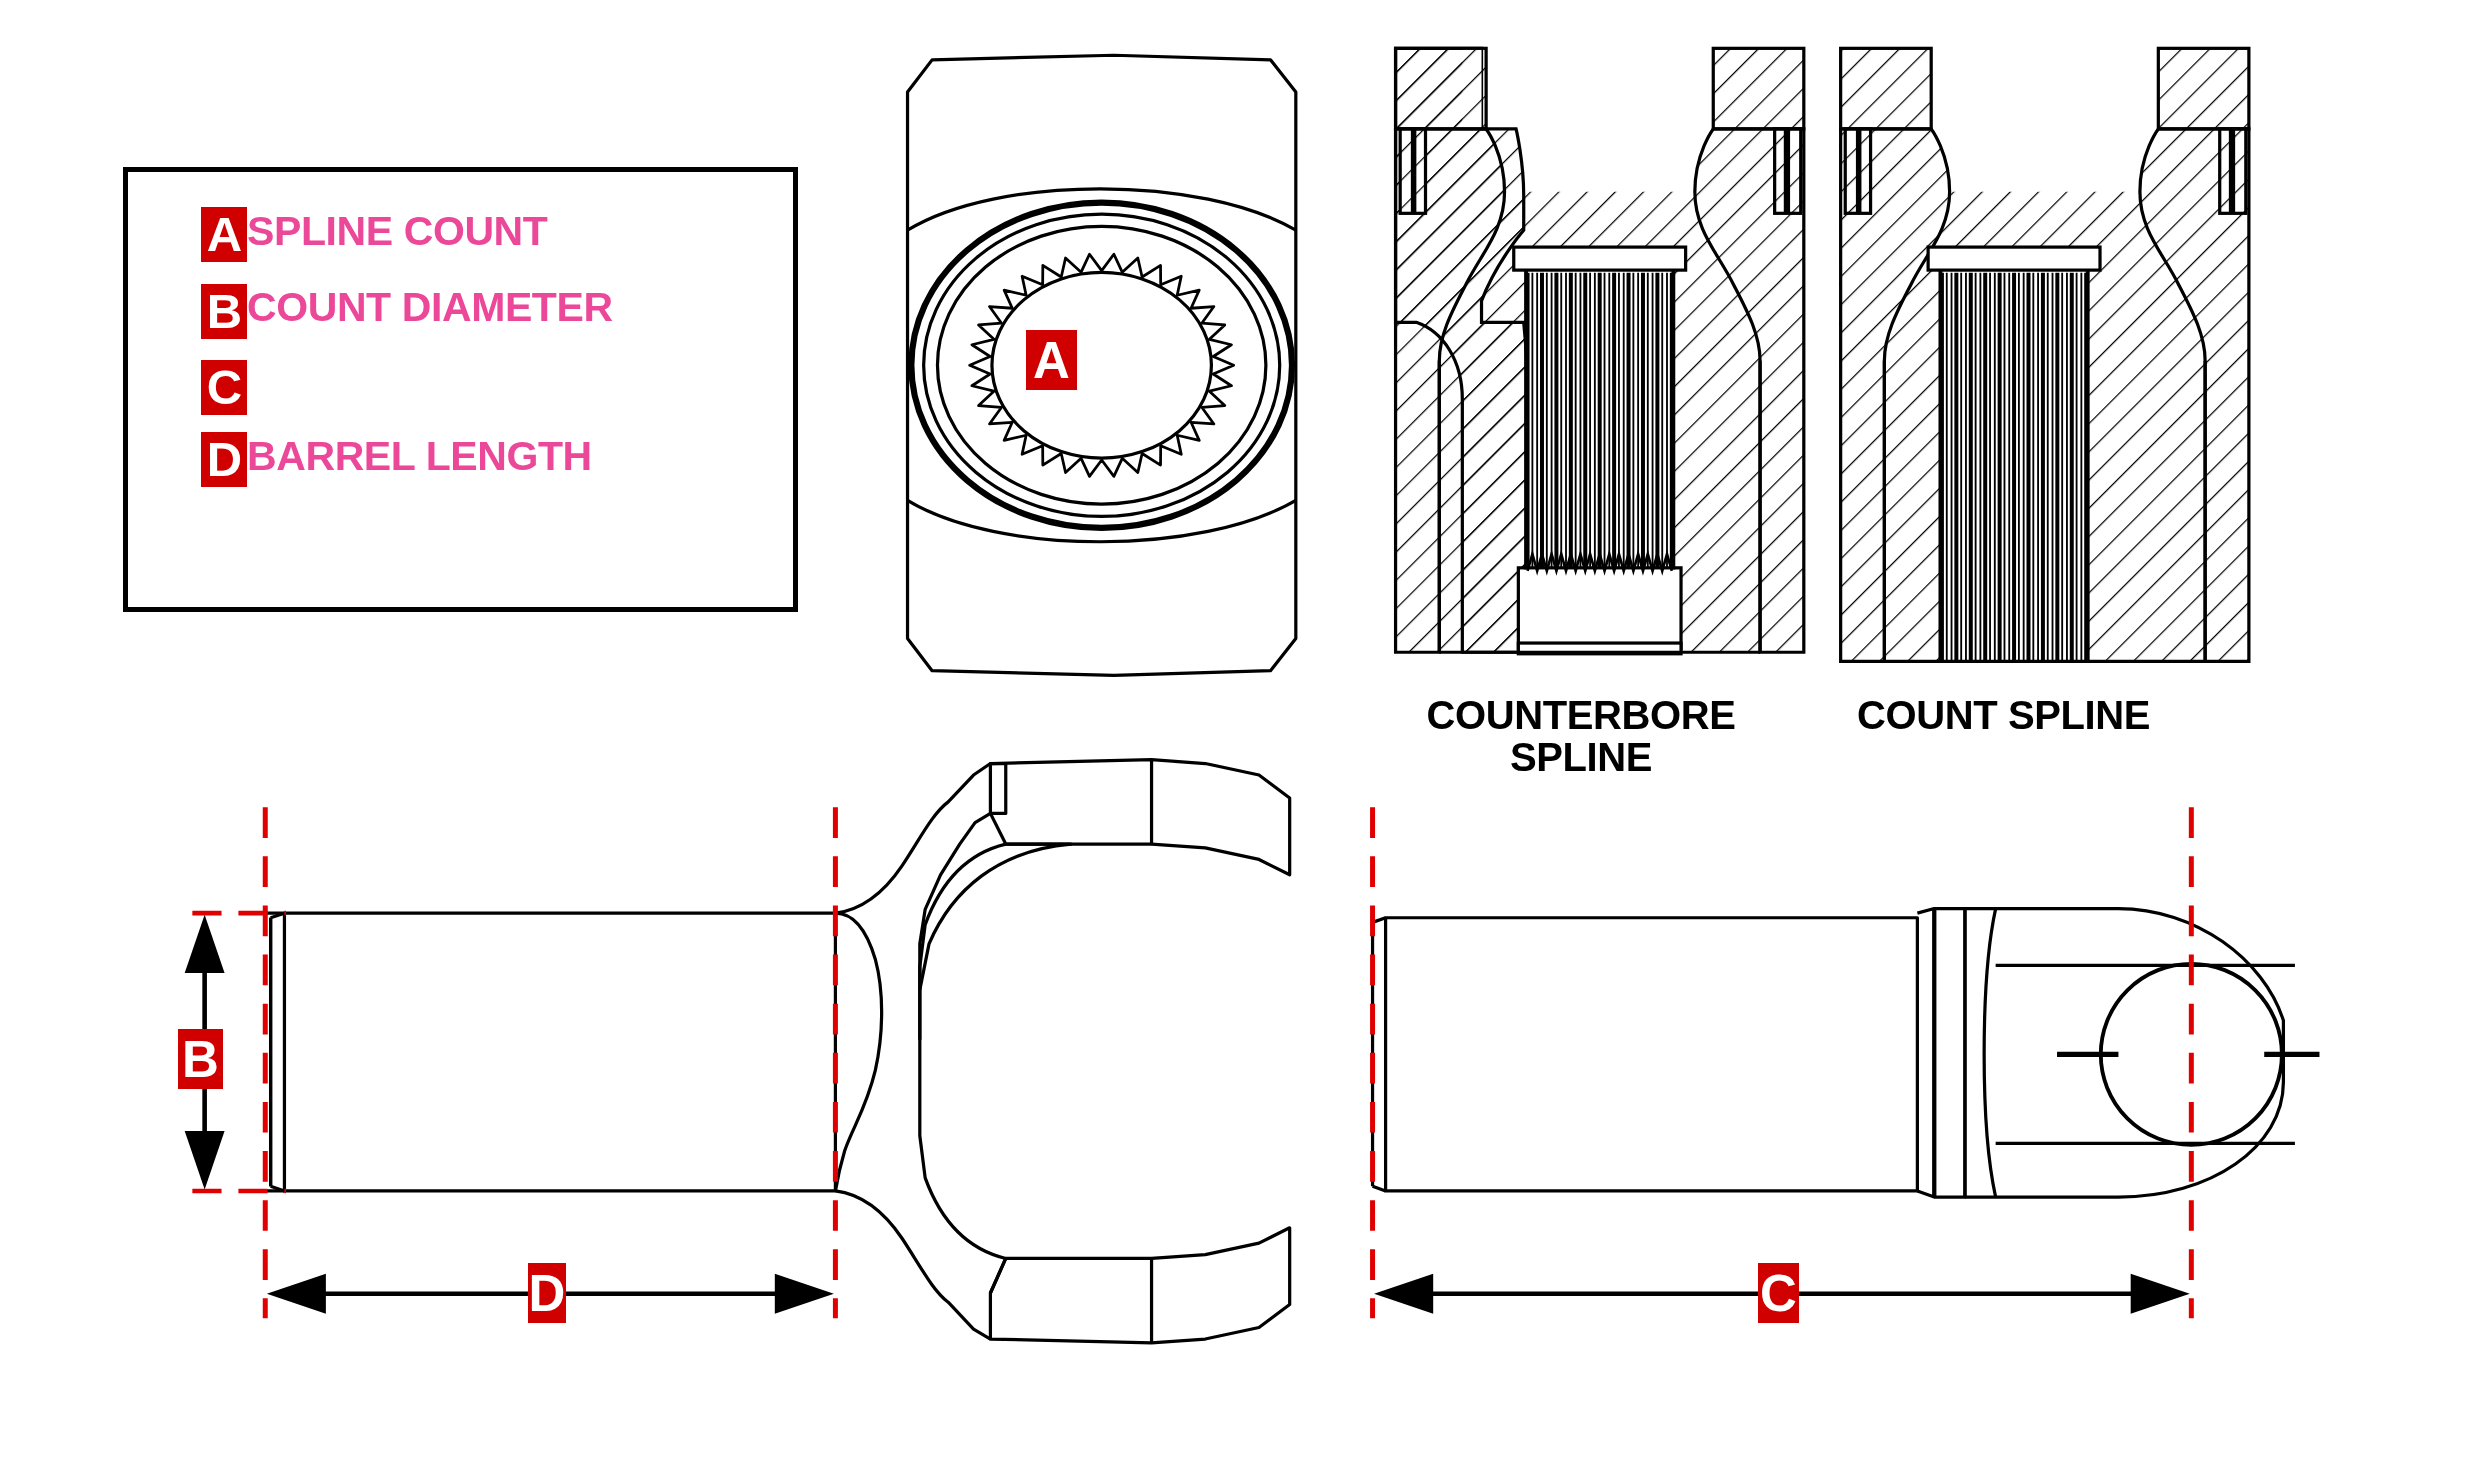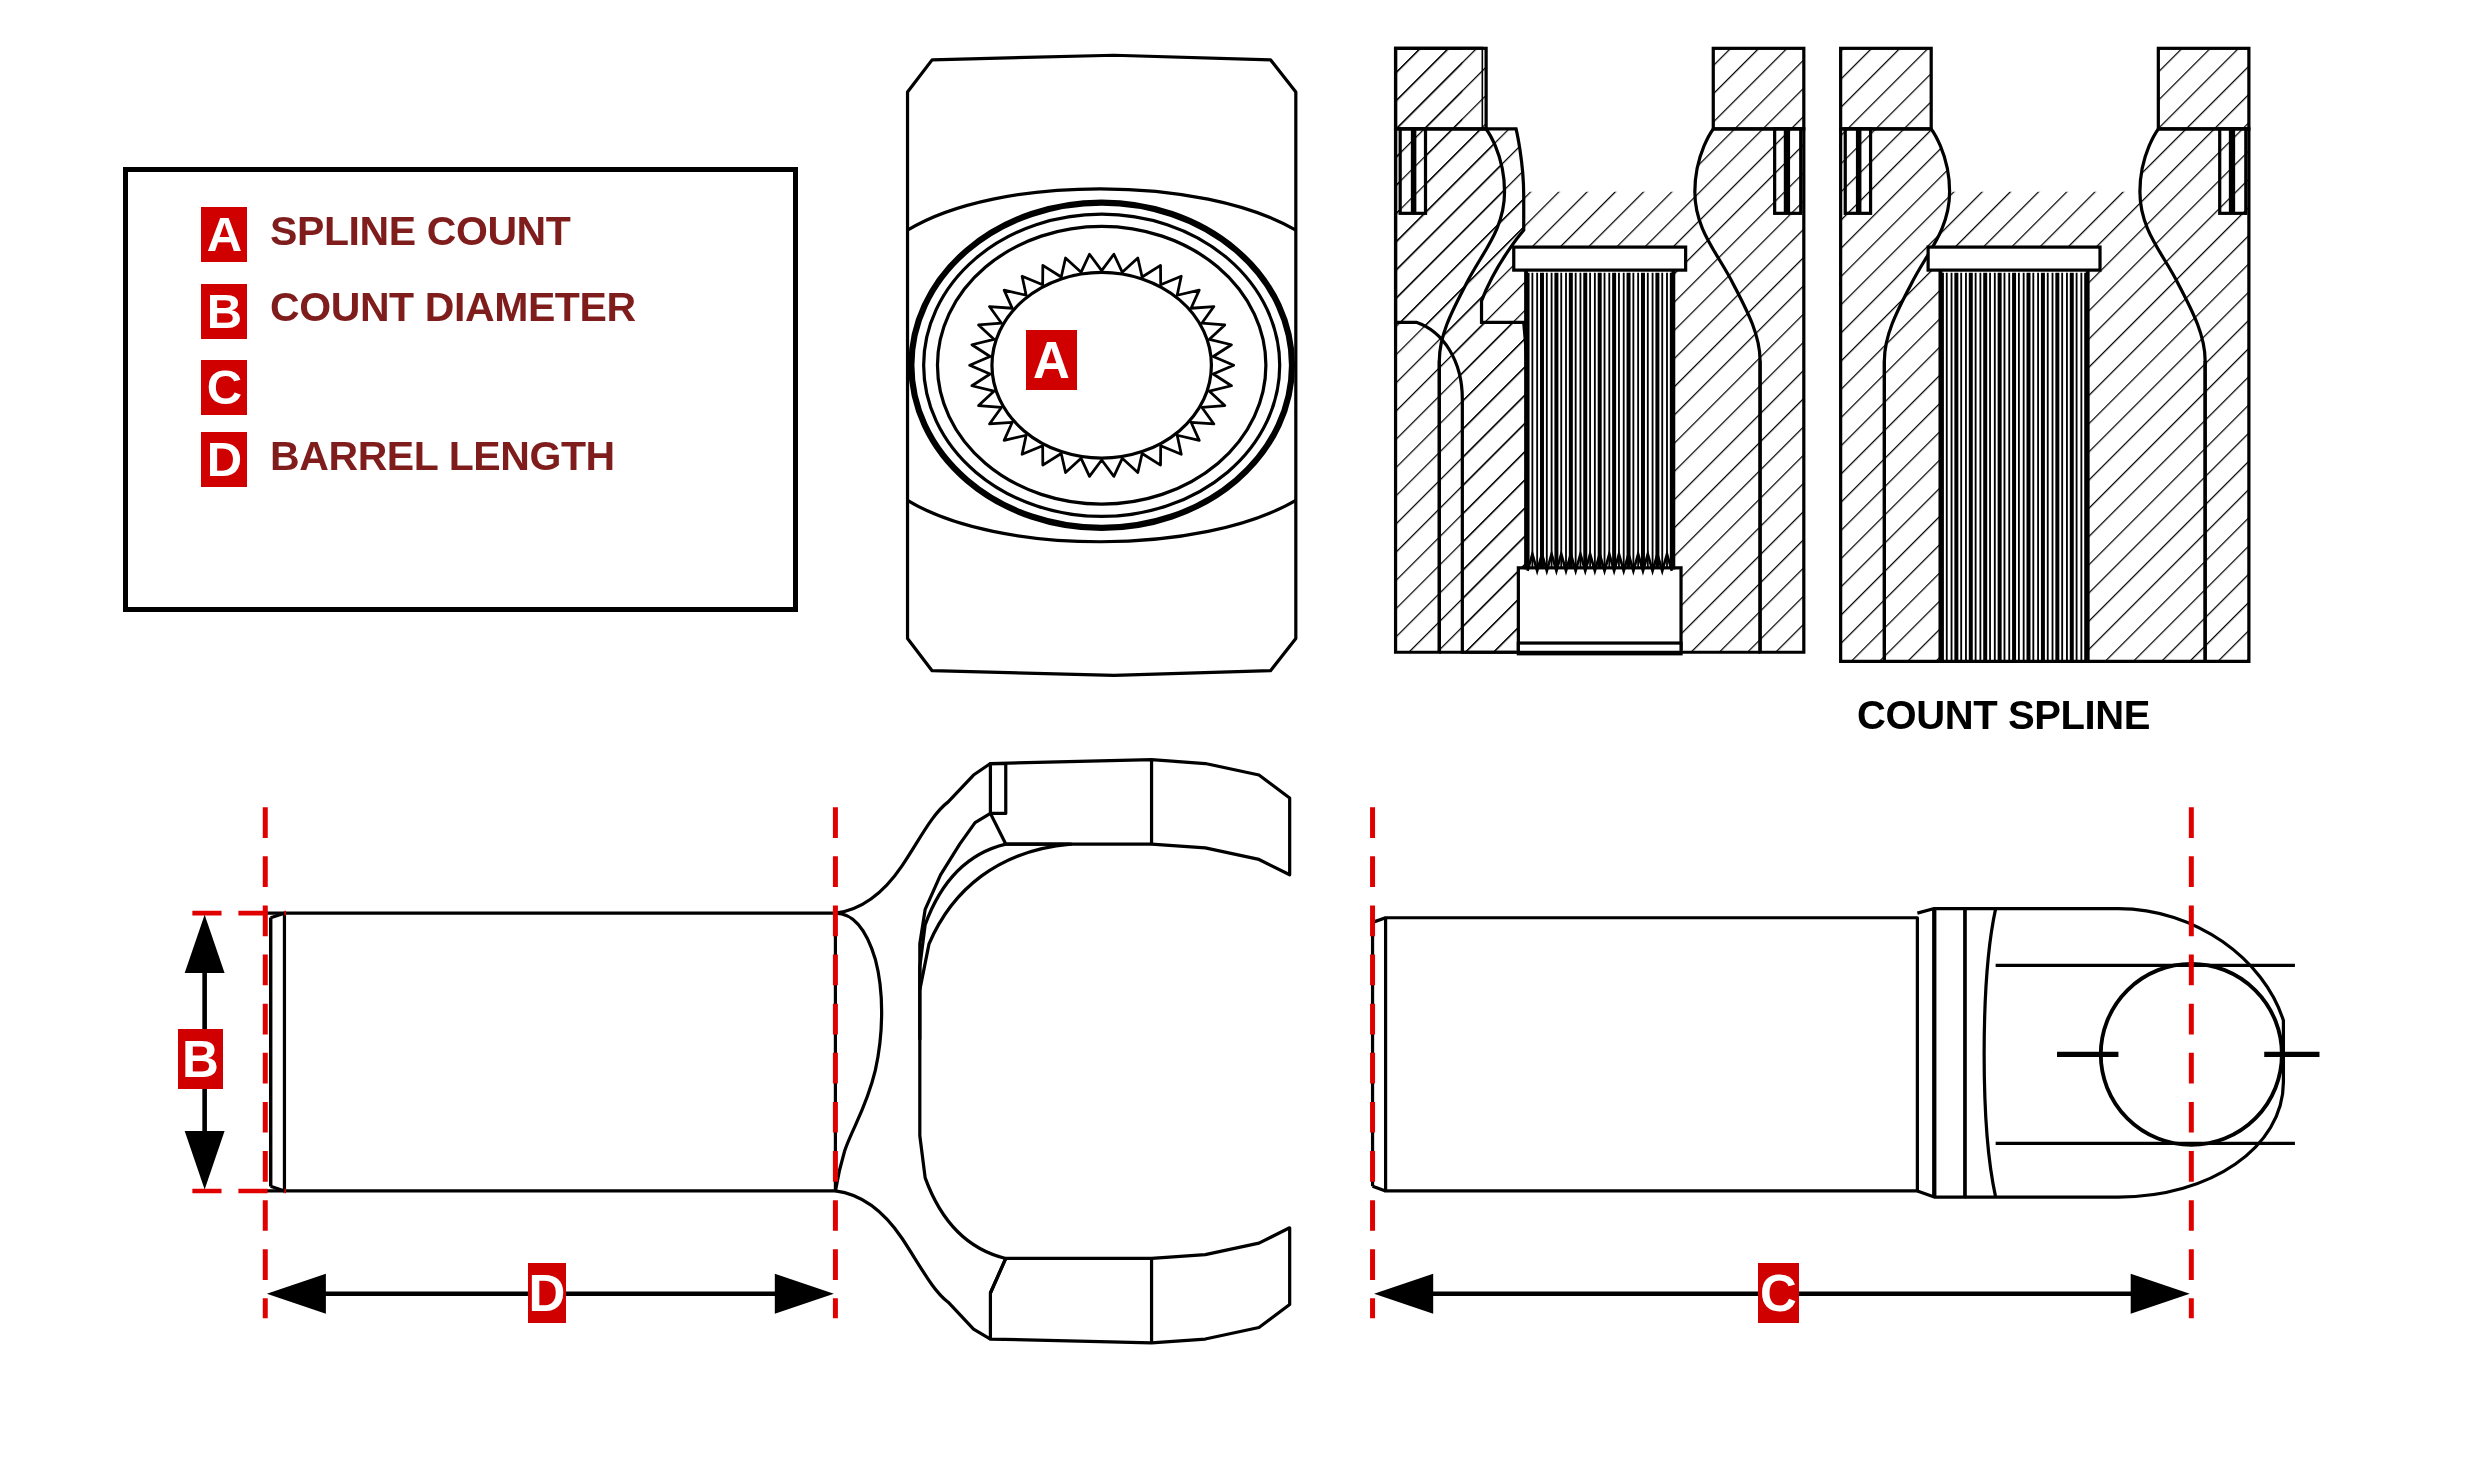--- a/index.html
+++ b/index.html
@@ -26,21 +26,21 @@
   .legend-row.tight{margin-bottom:17px;}
   .badge{
     background:#d00000;color:#fff;font-weight:bold;
     display:inline-flex;align-items:center;justify-content:center;
     font-family:"Liberation Sans", sans-serif;
     letter-spacing:-0.8px;
     flex:0 0 auto;
   }
   .legend-badge{width:46px;height:55px;font-size:49px;line-height:1;}
   .legend-text{
-    margin-left:23px;color:#7f1d1d;font-weight:bold;font-size:41px;
+    color:#ec4899;font-weight:bold;font-size:41px;
     line-height:0.96;letter-spacing:-0.4px;white-space:pre-line;
     padding-top:4.6px;
   }
 
   
   .caption{
     position:absolute;color:#000;font-weight:bold;font-size:40px;
     line-height:1.04;text-align:center;letter-spacing:-0.4px;white-space:pre-line;
   }
   #cap-counterbore{left:1389px;top:695px;width:384px;}
@@ -395,16 +395,18 @@
       <polygon points="1790,1686 1867,1660 1867,1712" fill="#000"></polygon>
       <polygon points="2853,1686 2776,1660 2776,1712" fill="#000"></polygon>
     </g>
   </svg>
 
   <div class="dim-badge" id="badge-A">A</div>
   <div class="dim-badge" id="badge-B">B</div>
   <div class="dim-badge" id="badge-C">C</div>
   <div class="dim-badge" id="badge-D">D</div>
 
+  <div class="caption" id="cap-counterbore">COUNTERBORE
+SPLINE</div>
   <div class="caption" id="cap-fullspline">COUNT SPLINE</div>
 
 </div>
 
 
 </body></html>

